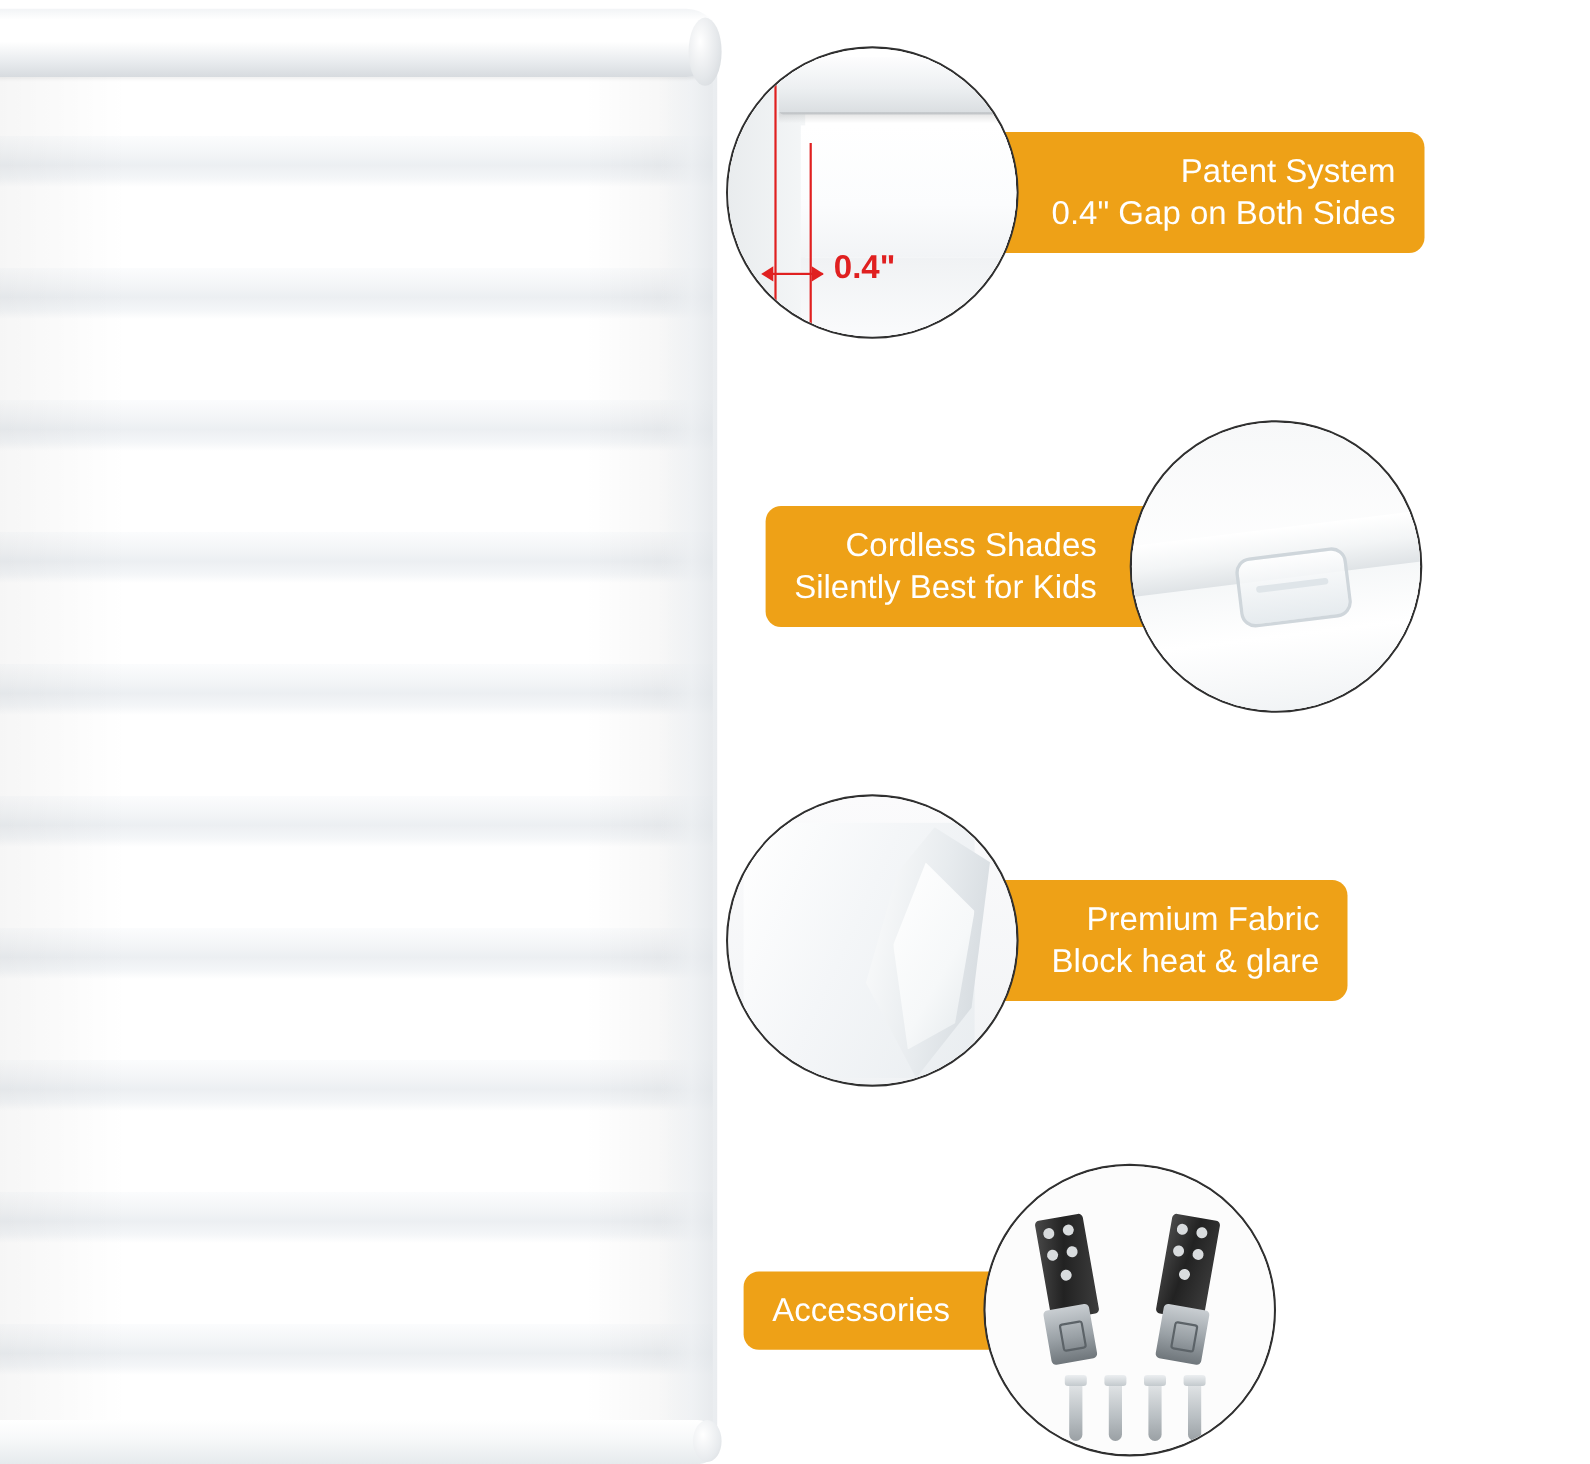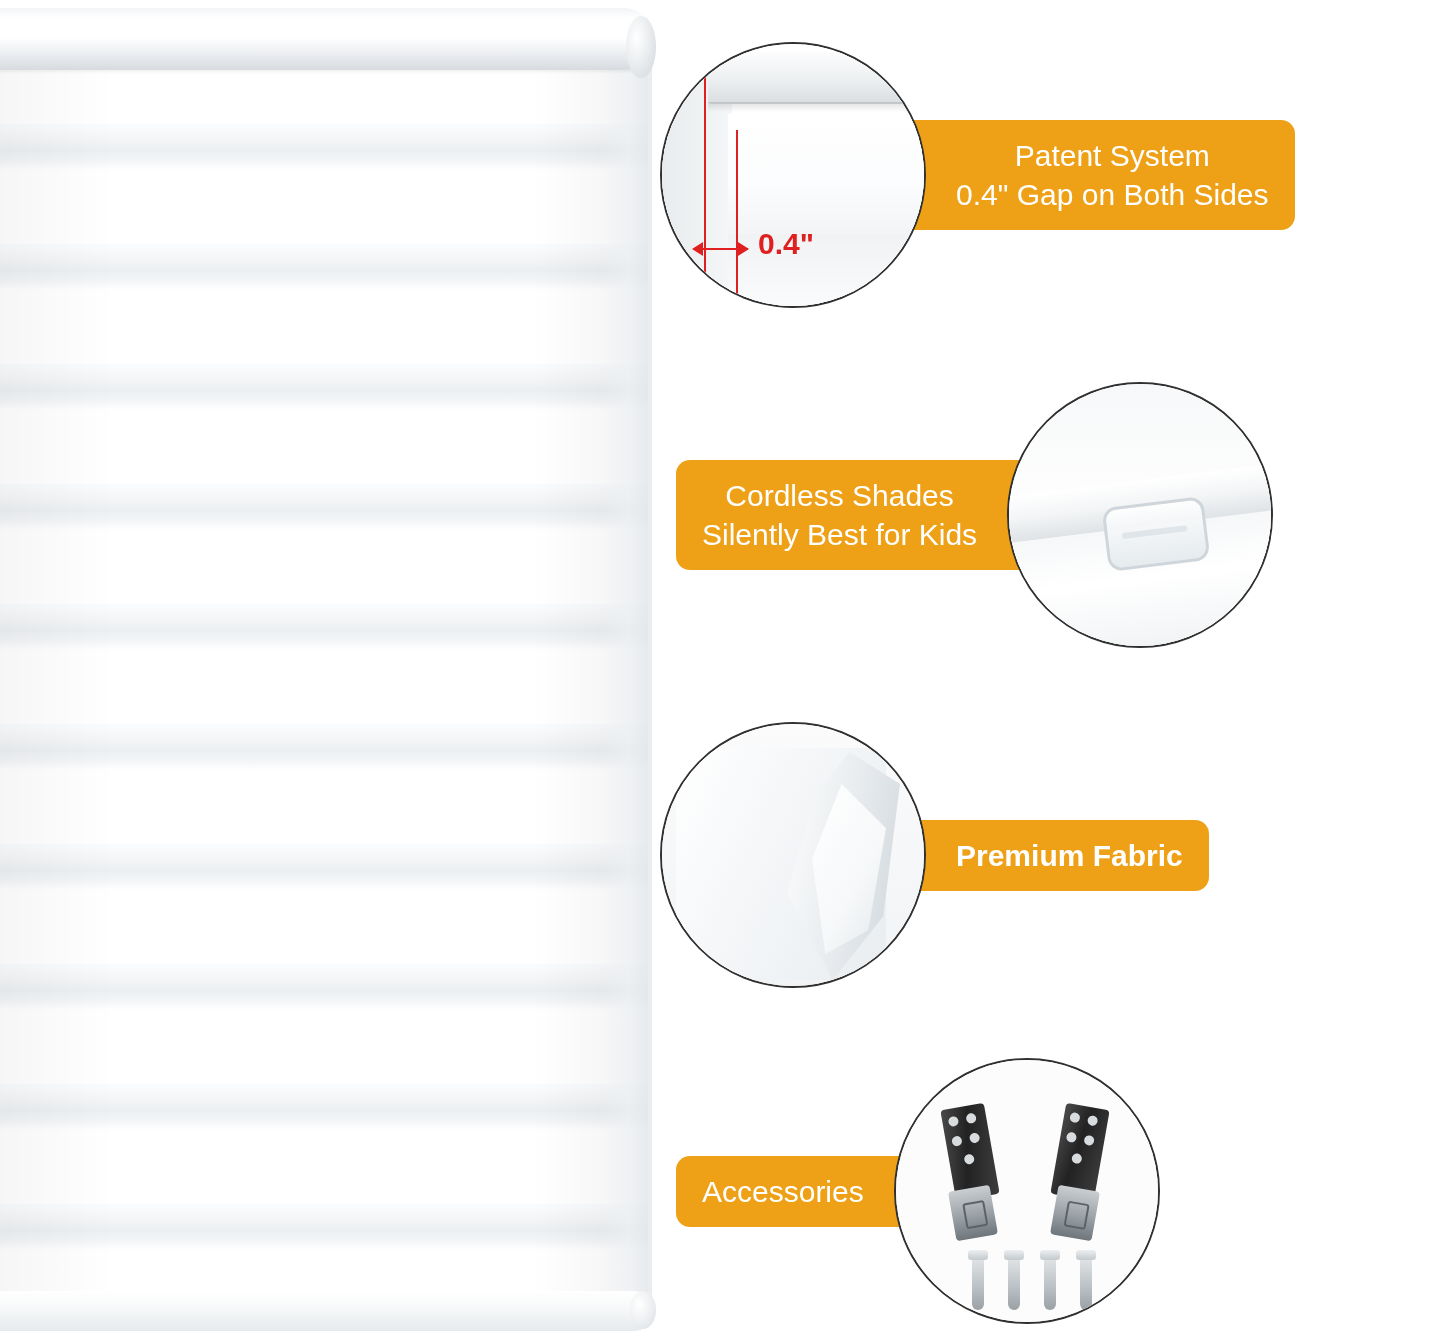--- a/index.html
+++ b/index.html
@@ -108,21 +108,21 @@
     background: #eea117;
     color: #ffffff;
     border-radius: 14px;
     padding: 16px 26px;
     line-height: 1.30;
     font-size: 30px;
     white-space: nowrap;
     z-index: 2;
   }
   .badge .line { display: block; }
-  .badge.center { text-align: center; }
+  .badge.center { text-align: right; }
 
   .circle {
     width: 262px;
     height: 262px;
     border-radius: 50%;
     border: 2px solid #303030;
     overflow: hidden;
     position: relative;
     background: #ffffff;
     flex: 0 0 auto;
@@ -173,21 +173,21 @@
   }
   .gap-arrow-row .tipL { left: 0; border-right: 11px solid #e02020; }
   .gap-arrow-row .tipR { left: 46px; border-left: 11px solid #e02020; }
   .gap-label {
     position: absolute; left: 96px; top: 183px;
     color: #e02020; font-size: 30px; font-weight: bold;
   }
 
   
   #feature-cordless { left: 676px; top: 382px; }
-  #feature-cordless .badge { padding-right: 56px; }
+  #feature-cordless .badge { padding-right: 56px; margin-left: 20px; }
   #feature-cordless .circle { margin-left: -26px; }
 
   .cord-scene { position: absolute; inset: 0; background: linear-gradient(180deg,#f7f8f9 0%,#ffffff 55%,#f1f3f4 100%); }
   .cord-rail {
     position: absolute; left: -10px; top: 96px; width: 290px; height: 46px;
     background: linear-gradient(180deg,#ffffff 0%,#f3f5f6 50%,#dfe3e6 100%);
     transform: rotate(-7deg);
     border-radius: 4px;
   }
   .cord-fabric {
@@ -204,21 +204,21 @@
   }
   .cord-handle:after {
     content: "";
     position: absolute; left: 14px; top: 24px; width: 66px; height: 6px;
     background: #dfe5e9; border-radius: 3px;
   }
 
   
   #feature-fabric { left: 660px; top: 722px; }
   #feature-fabric .circle { margin-right: -26px; }
-  #feature-fabric .badge { padding-left: 56px; font-weight: bold; }
+  #feature-fabric .badge { padding-left: 56px; }
 
   .fab-scene { position: absolute; inset: 0; background: linear-gradient(180deg,#fbfbfc 0%,#f1f3f5 100%); }
   .fab-sheet {
     position: absolute; left: 14px; top: 24px; width: 210px; height: 232px;
     background: linear-gradient(115deg,#ffffff 0%,#f4f6f8 45%,#e9edf0 100%);
   }
   .fab-curl {
     position: absolute; left: 118px; top: 28px; width: 120px; height: 228px;
     background: linear-gradient(100deg,#ffffff 0%,#e7ebee 55%,#cfd5da 100%);
     clip-path: polygon(58% 0%, 100% 14%, 86% 72%, 44% 100%, 6% 62%, 30% 18%);
@@ -333,20 +333,21 @@
 <div class="feature" id="feature-fabric">
   <div class="circle">
     <div class="fab-scene">
       <div class="fab-sheet"></div>
       <div class="fab-curl"></div>
       <div class="fab-curl2"></div>
     </div>
   </div>
   <div class="badge center">
     <span class="line">Premium Fabric</span>
+    <span class="line">Block heat &amp; glare</span>
   </div>
 </div>
 
 <div class="feature" id="feature-accessories">
   <div class="badge center">
     <span class="line">Accessories</span>
   </div>
   <div class="circle">
     <div class="acc-scene">
       <div class="bracket b1"></div>

